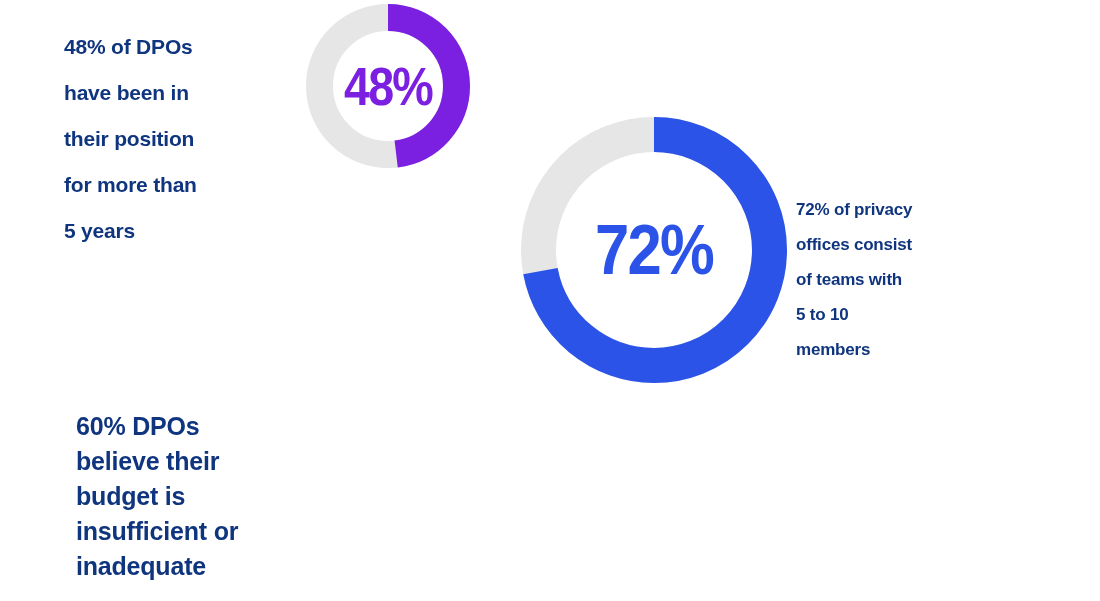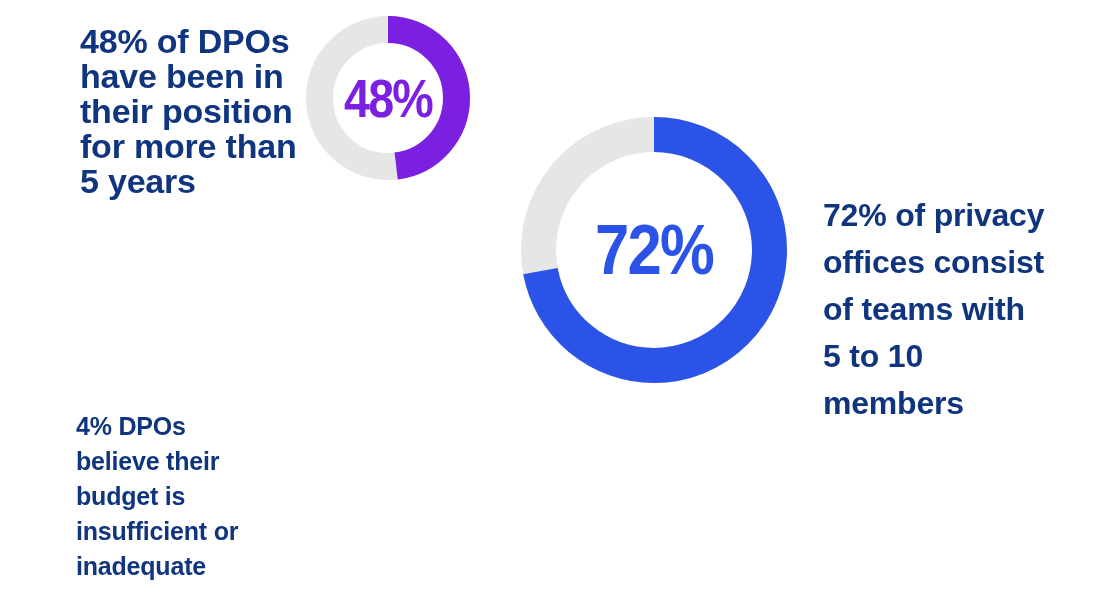--- a/index.html
+++ b/index.html
@@ -23,32 +23,32 @@
   
   .stat-text {
     position: absolute;
     color: #10357F;
     font-family: "Liberation Sans", sans-serif;
     font-weight: bold;
     letter-spacing: -0.2px;
     white-space: pre-line;
   }
   #text-dpo-tenure {
-    left: 80px;
+    left: 64px;
     top: 24px;
     width: 250px;
-    font-size: 34px;
-    line-height: 35px;
+    font-size: 21px;
+    line-height: 46px;
   }
   #text-privacy-office-size {
-    left: 823px;
+    left: 796px;
     top: 192px;
     width: 245px;
-    font-size: 32px;
-    line-height: 47px;
+    font-size: 17px;
+    line-height: 35px;
   }
   #text-budget {
     left: 76px;
     top: 409px;
     width: 245px;
     font-size: 25px;
     line-height: 35px;
   }
 
   
@@ -69,21 +69,21 @@
     align-items: center;
     justify-content: center;
     font-family: "Liberation Sans", sans-serif;
     font-weight: bold;
     letter-spacing: -2px;
     transform: scaleX(0.88);
   }
 
   #donut-dpo-tenure {
     left: 306px;
-    top: 16px;
+    top: 4px;
     width: 164px;
     height: 164px;
   }
   #donut-dpo-tenure .donut-label {
     font-size: 53px;
     color: #7B1FE0;
   }
 
   #donut-privacy-office-size {
     left: 521px;
@@ -133,20 +133,20 @@
     </svg>
     <div class="donut-label">72%</div>
   </div>
 
   <div id="text-privacy-office-size" class="stat-text">72% of privacy
 offices consist
 of teams with
 5 to 10
 members</div>
 
-  <div id="text-budget" class="stat-text">4% DPOs
+  <div id="text-budget" class="stat-text">60% DPOs
 believe their
 budget is
 insufficient or
 inadequate</div>
 
 
 </div>
 
 </body></html>

